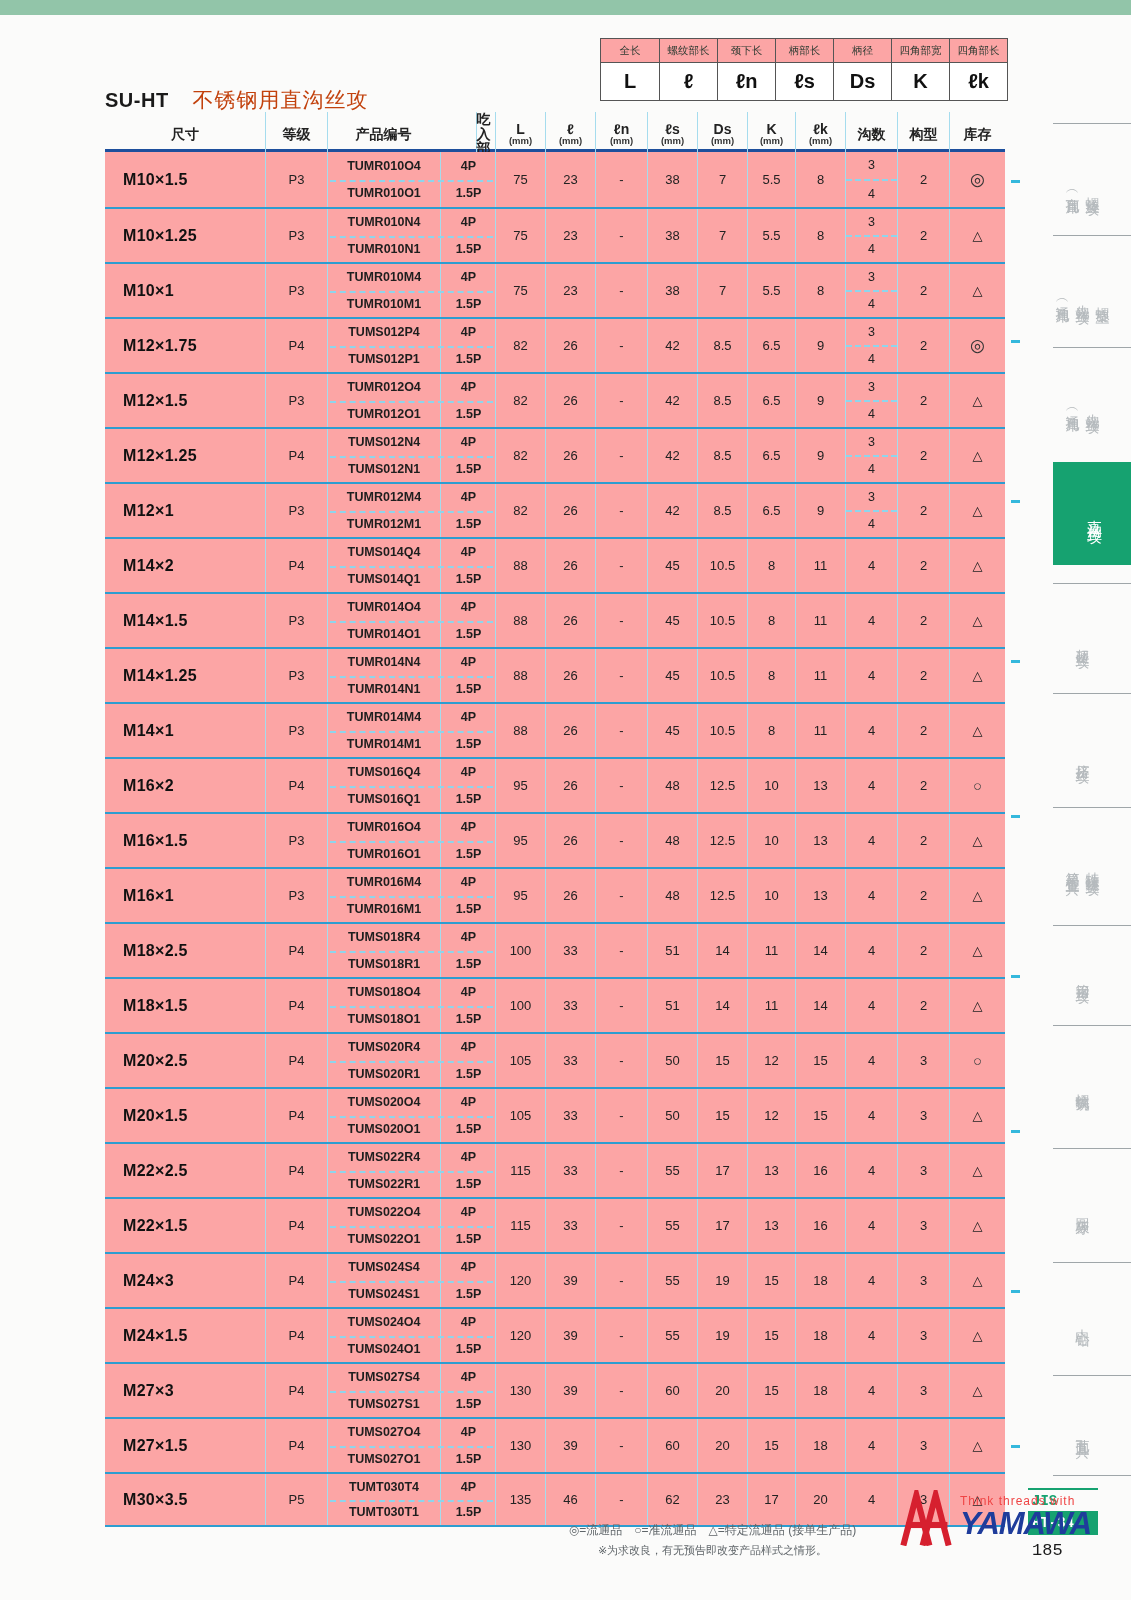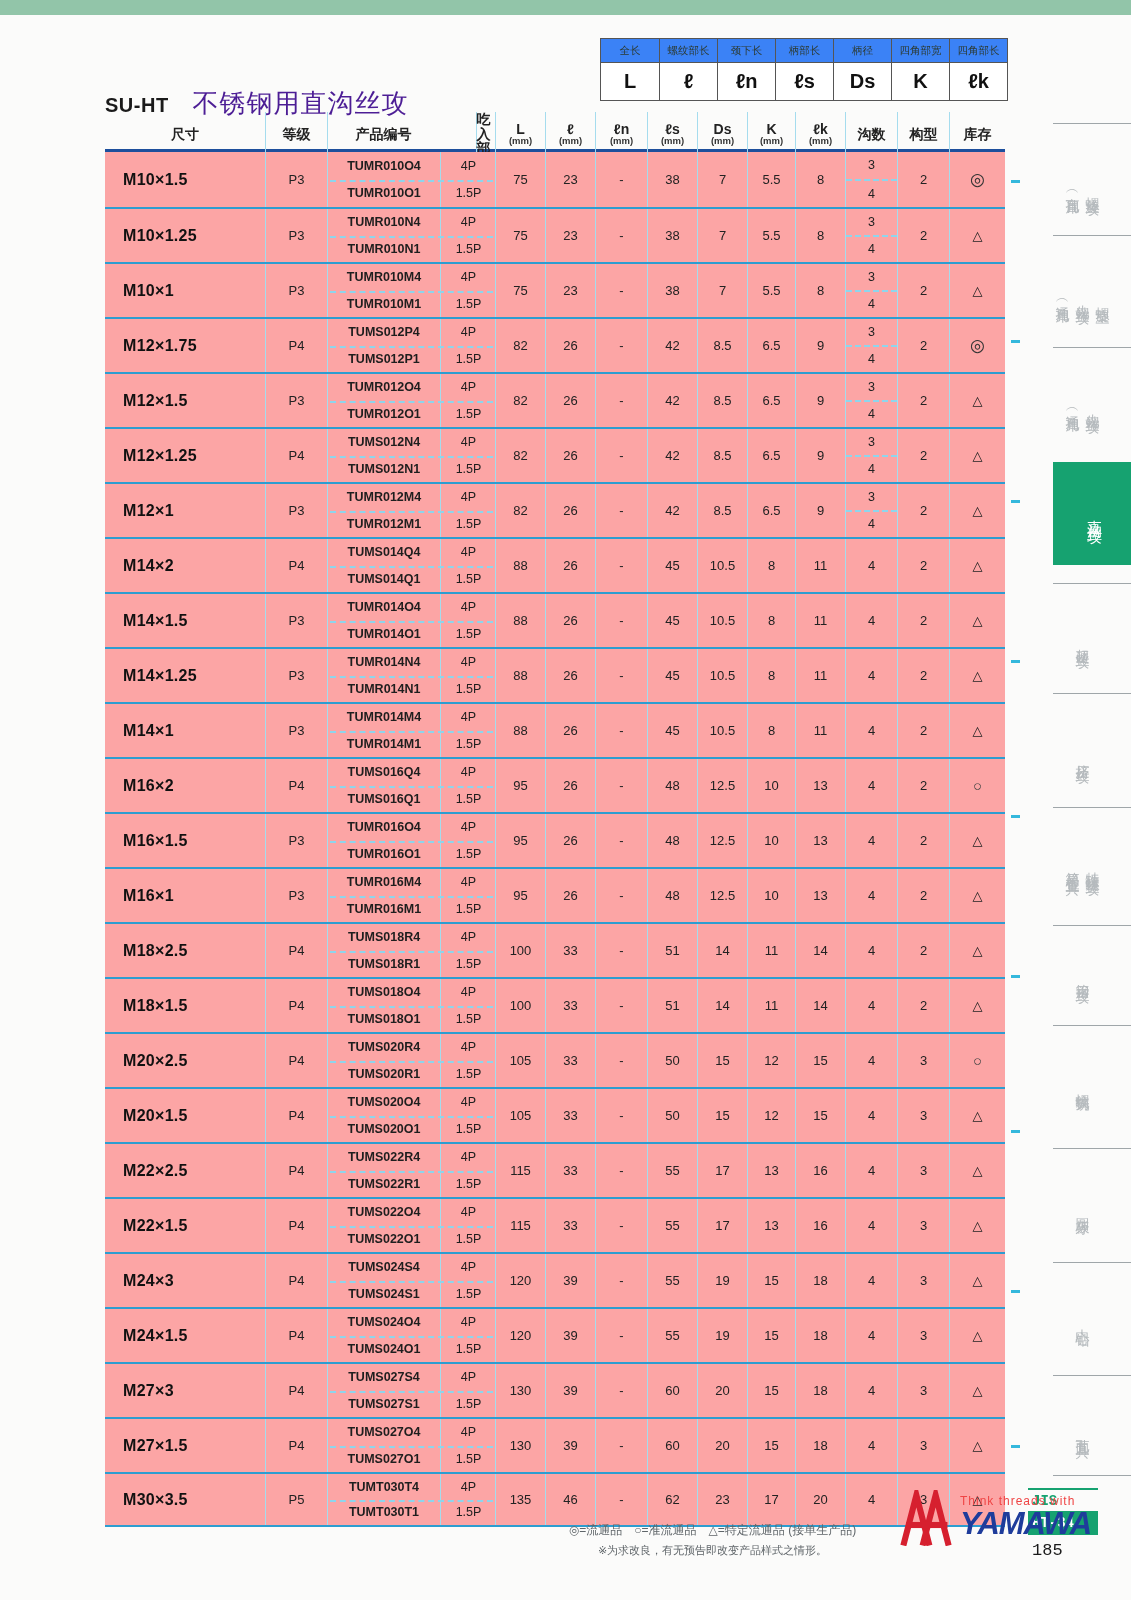--- a/index.html
+++ b/index.html
@@ -8,29 +8,29 @@
     font-family: "Liberation Sans", "DejaVu Sans", sans-serif;
     background:#fbfbfa; color:#222; position:relative; overflow:hidden;
   }
   
   .topbar { position:absolute; left:0; top:0; width:1131px; height:15px; background:#92c5a9; }
 
   
   .legend { position:absolute; left:600px; top:38px; display:flex; border:1px solid #555; background:#fff; }
   .legend .lcol { width:58px; border-left:1px solid #555; }
   .legend .lcol:first-child { border-left:none; }
-  .legend .lhead { height:24px; background:#3b82f6; border-bottom:1px solid #555;
+  .legend .lhead { height:24px; background:#fca5a5; border-bottom:1px solid #555;
     font-size:10.5px; color:#2c3a31; display:flex; align-items:center; justify-content:center; }
   .legend .lsym { height:37px; display:flex; align-items:center; justify-content:center;
     font-size:20px; font-weight:bold; color:#111; }
 
   
   .title-row { position:absolute; left:105px; top:86px; display:flex; align-items:baseline; gap:24px; }
   .series-code { font-size:20px; font-weight:bold; color:#1a1a1a; letter-spacing:0.5px; }
-  .series-name { font-size:26px; color:#4c1d95; letter-spacing:1px; }
+  .series-name { font-size:21px; color:#c2410c; letter-spacing:1px; }
 
   
   .maintable { position:absolute; left:105px; top:112px; width:900px; }
   .grid14 { display:grid; grid-template-columns:160px 62px 168px 50px 50px 52px 50px 50px 48px 50px 52px 52px 56px; }
   .thead { height:40px; border-bottom:3px solid #1d4f9c; }
   .thead .th { display:flex; flex-direction:column; align-items:center; justify-content:center;
     border-left:1px solid #a5dcee; font-size:14px; font-weight:bold; color:#222; line-height:1.05; }
   .thead .th:first-child { border-left:none; }
   .th .sym { font-size:14px; font-weight:bold; }
   .th .unit { font-size:9.5px; font-weight:bold; color:#333; }
@@ -39,21 +39,21 @@
   .trow:last-child { border-bottom:2px solid #2d9dd0; }
   .trow .c { display:flex; align-items:center; justify-content:center;
     border-left:1px solid #a5dcee; font-size:13px; color:#222; }
   .trow .c.size { justify-content:flex-start; padding-left:18px; border-left:none;
     font-size:16px; font-weight:bold; color:#111; letter-spacing:0.3px; }
   .codes-block { position:relative; border-left:1px solid #a5dcee; display:flex; flex-direction:column; }
   .codes-block .cc { flex:1; display:grid; grid-template-columns:112px 56px; }
   .codes-block .code { display:flex; align-items:center; justify-content:center;
     font-size:12.5px; font-weight:bold; color:#1e1e1e; }
   .codes-block .ch { display:flex; align-items:center; justify-content:center;
-    border-left:1px solid #a5dcee; font-size:12.5px; font-weight:normal; color:#1e1e1e; }
+    border-left:1px solid #a5dcee; font-size:12.5px; font-weight:bold; color:#1e1e1e; }
   .codes-block .dash-line { position:absolute; left:2px; right:2px; top:50%;
     border-top:2px dashed #8ed5ec; }
   .flutes.split { flex-direction:column; padding:0; }
   .flutes .sub { flex:1; width:100%; display:flex; align-items:center; justify-content:center; font-size:12.5px; }
   .flutes .sub.top { border-bottom:2px dashed #8ed5ec; }
   .stock { font-size:15px; color:#4a4a4a; }
   .stock.s-double { font-size:17px; color:#333; }
   .stock.s-circle { font-size:15px; color:#444; }
 
   

